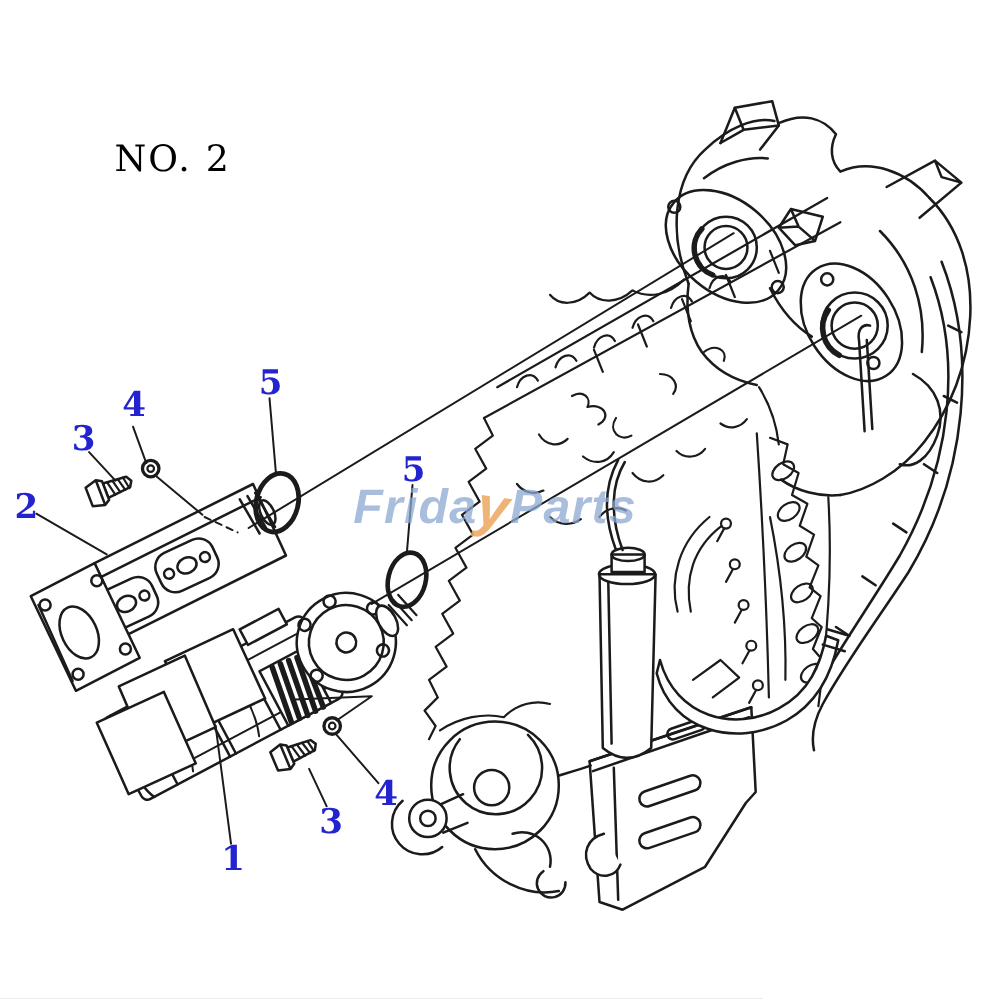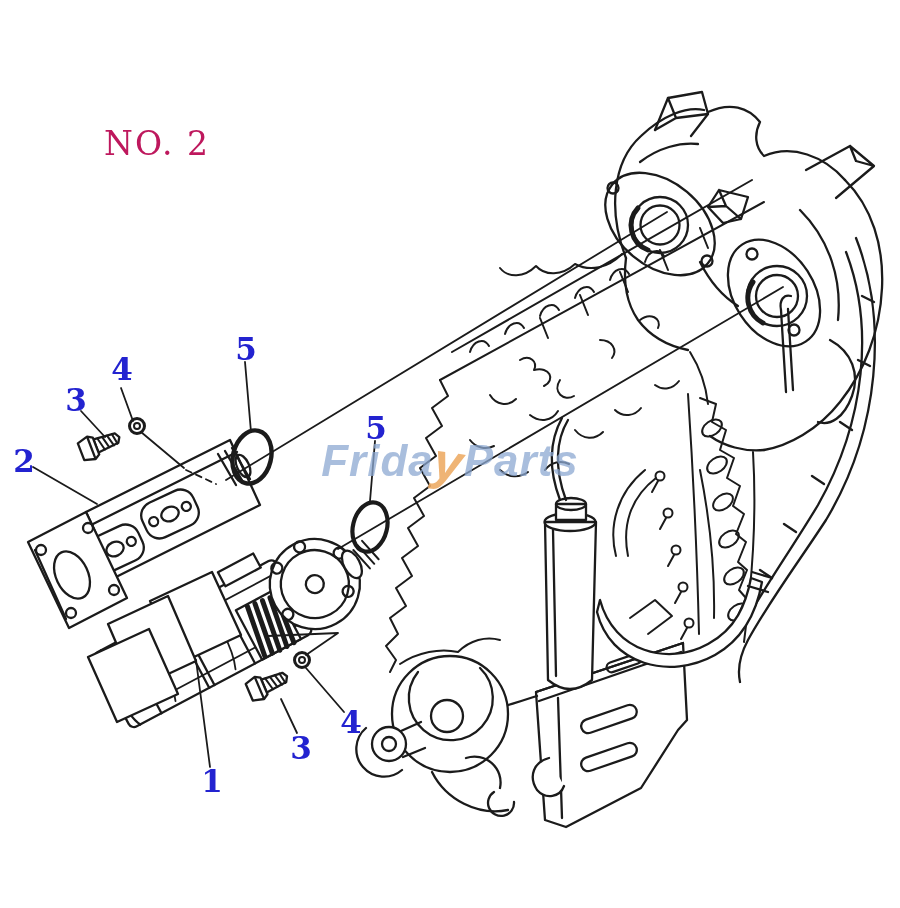--- a/index.html
+++ b/index.html
@@ -6,21 +6,21 @@
   body{background:#888;font-family:"Liberation Sans",sans-serif;}
   .stage{
     position:relative;width:900px;height:908px;margin:0 auto;
     background:var(--bg-color,#ffffff);overflow:hidden;
     color:var(--line-color,#1b1b1b);
   }
   .stage svg{position:absolute;left:0;top:0;}
   .diagram-no{
     position:absolute;left:104px;top:124px;
     font-family:"DejaVu Serif","Liberation Serif",serif;
-    font-size:33px;font-weight:500;letter-spacing:2px;color:#be185d;
+    font-size:33px;font-weight:500;letter-spacing:2px;color:#000000;
     white-space:pre;
   }
   .callout{
     position:absolute;transform:translate(-50%,-50%);
     font-family:"DejaVu Serif","Liberation Serif",serif;
     font-weight:700;font-size:31px;line-height:1;
     color:var(--callout-color,#2323d0);
   }
   .watermark{
     position:absolute;left:450px;top:458px;transform:translate(-50%,-50%);

